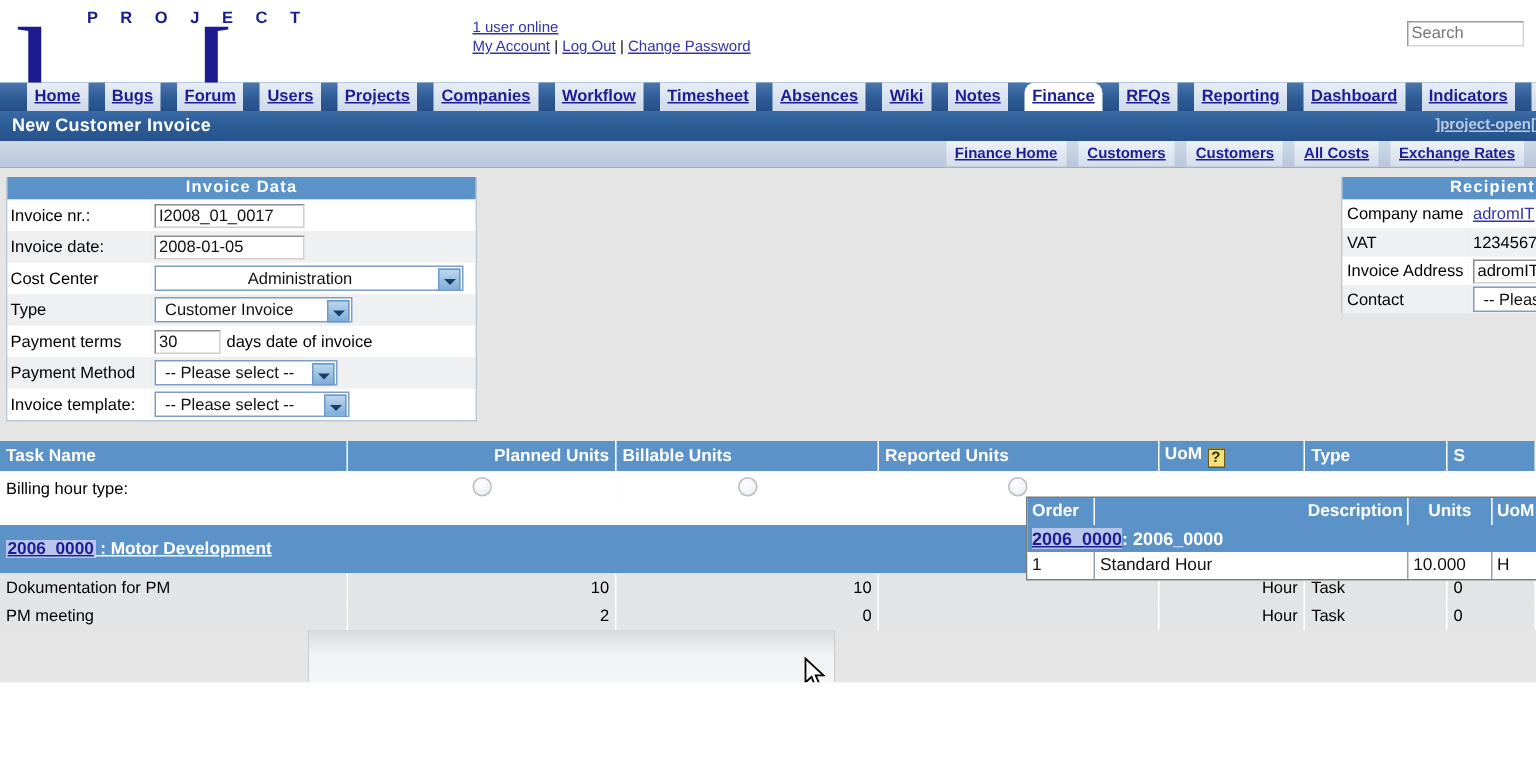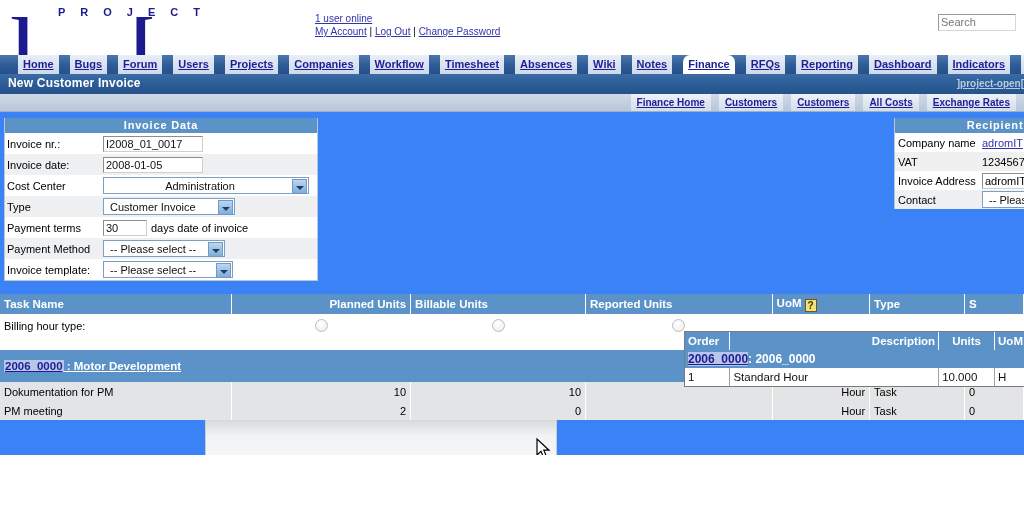--- a/index.html
+++ b/index.html
@@ -152,21 +152,21 @@
     padding: 0 6px;
     margin-right: 2px;
     font-size: 10px; font-weight: bold;
     color: #1d1d96; text-decoration: underline;
     background: linear-gradient(180deg,#eef2f8 0%, #d4ddea 100%);
     vertical-align: top;
   }
   .subnavbar .sspacer { display:inline-block; width:6px; vertical-align: top;}
 
   
-  .content { position: relative; height: 365px; background: #3b82f6; padding-left: 44px; }
+  .content { position: relative; height: 365px; background: #e5e5e5; padding-left: 44px; }
 
   
   .panel-invoice {
     position: absolute; left: 4px; top: 6px;
     width: 312px;
     border-left: 1px solid #b9c6d6;
     border-right: 1px solid #b9c6d6;
     border-bottom: 1px solid #b9c6d6;
   }
   .panel-hdr {

